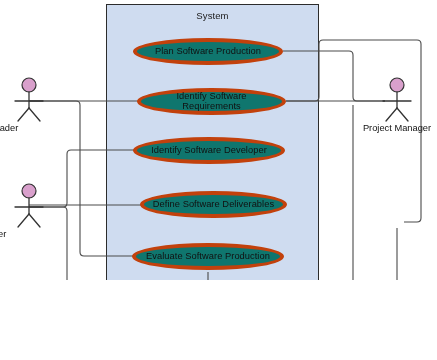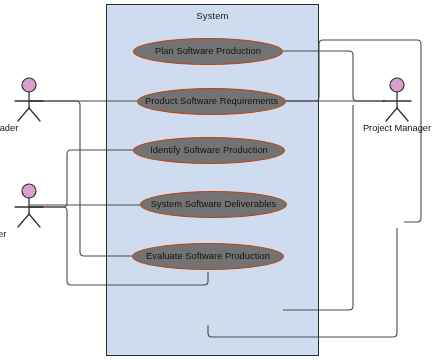--- a/index.html
+++ b/index.html
@@ -3,21 +3,21 @@
 <meta charset="utf-8">
 <style>
   html, body {
     margin: 0;
     padding: 0;
     background: #ffffff;
   }
   #canvas {
     position: relative;
     width: 437px;
-    height: 360px;
+    height: 280px;
     background: #ffffff;
     overflow: hidden;
     font-family: "Liberation Sans", sans-serif;
   }
   #wires {
     position: absolute;
     left: 0;
     top: 0;
     width: 437px;
     height: 360px;
@@ -33,22 +33,22 @@
     position: absolute;
     width: 100%;
     text-align: center;
     font-size: 9.5px;
     color: #1a1a1a;
     letter-spacing: .1px;
   }
   .usecase {
     position: absolute;
     box-sizing: border-box;
-    background: #737373;
-    border: 1px solid #c2410c;
+    background: #0f766e;
+    border: 4px solid #c2410c;
     border-radius: 50%;
     display: flex;
     align-items: center;
     justify-content: center;
     text-align: center;
     font-size: 9.3px;
     color: #111111;
     line-height: 1.05;
     padding: 0 6px;
     letter-spacing: .05px;
@@ -102,25 +102,25 @@
       <path d="M 404,222 H 417 Q 421,222 421,218 V 44 Q 421,40 417,40 H 323 Q 319,40 319,44 V 97 Q 319,101 315,101 H 286"></path>
 
       <path d="M 283,310 H 349 Q 353,310 353,306 V 105"></path>
 
       <path d="M 397,228 V 333 Q 397,337 393,337 H 212 Q 208,337 208,333 V 325"></path>
     </g>
   </svg>
 
   <div class="usecase" style="left:133px; top:38px; width:150px; height:27px;">Plan Software Production</div>
 
-  <div class="usecase" style="left:137px; top:88px; width:149px; height:27px;">Product Software Requirements</div>
+  <div class="usecase" style="left:137px; top:88px; width:149px; height:27px;">Identify Software Requirements</div>
 
-  <div class="usecase" style="left:133px; top:137px; width:152px; height:27px;">Identify Software Production</div>
+  <div class="usecase" style="left:133px; top:137px; width:152px; height:27px;">Identify Software Developer</div>
 
-  <div class="usecase" style="left:140px; top:191px; width:147px; height:27px;">System Software Deliverables</div>
+  <div class="usecase" style="left:140px; top:191px; width:147px; height:27px;">Define Software Deliverables</div>
 
   <div class="usecase" style="left:132px; top:243px; width:152px; height:27px;">Evaluate Software Production</div>
 
 
   <div class="actor" style="left:1px; top:76px;">
     <div class="actor-fig">
       <svg width="56" height="46" viewBox="0 0 56 46" xmlns="http://www.w3.org/2000/svg">
         <circle cx="28" cy="9" r="7" fill="#d9a0cc" stroke="#333333" stroke-width="1.2"></circle>
         <g stroke="#333333" stroke-width="1.3" fill="none" stroke-linecap="round">
           <line x1="28" y1="16" x2="28" y2="32"></line>

